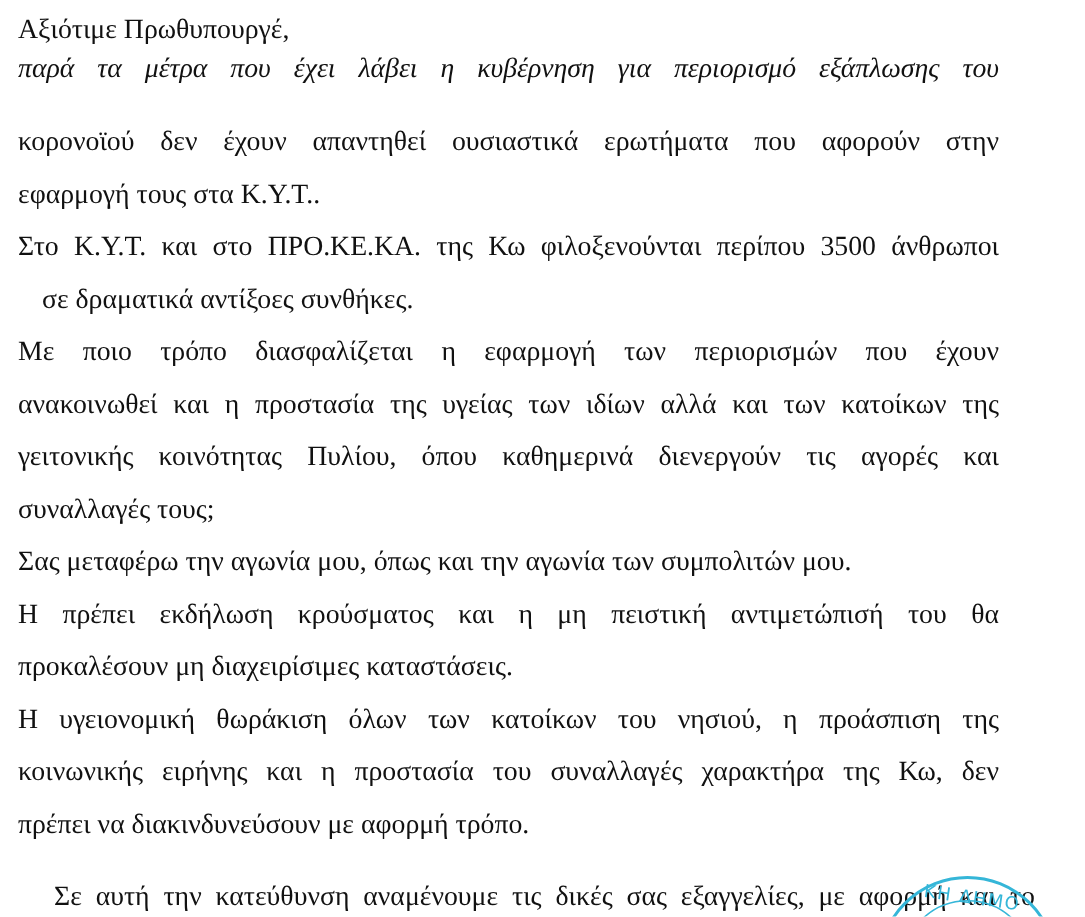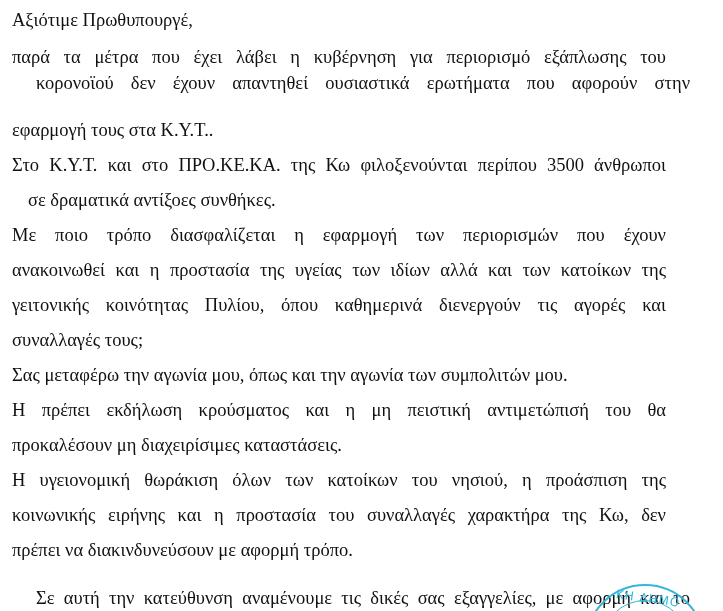--- a/index.html
+++ b/index.html
@@ -63,22 +63,22 @@
       letter-spacing: 1px;
       transform: rotate(8deg);
       transform-origin: left top;
     }
   </style>
 </head>
 <body>
 
 <div class="page">
   <div class="line" style="top:9px;">Αξιότιμε Πρωθυπουργέ,</div>
-  <div class="line justify" style="top:46px;">παρά τα μέτρα που έχει λάβει η κυβέρνηση για περιορισμό εξάπλωσης του</div>
-  <div class="line justify" style="top:72px;margin-left:24px;">κορονοϊού δεν έχουν απαντηθεί ουσιαστικά ερωτήματα που αφορούν στην</div>
+  <div class="line justify" style="top:35px;font-style:italic;">παρά τα μέτρα που έχει λάβει η κυβέρνηση για περιορισμό εξάπλωσης του</div>
+  <div class="line justify" style="top:84px;">κορονοϊού δεν έχουν απαντηθεί ουσιαστικά ερωτήματα που αφορούν στην</div>
   <div class="line" style="top:119px;">εφαρμογή τους στα Κ.Υ.Τ..</div>
   <div class="line justify" style="top:154px;">Στο Κ.Υ.Τ. και στο ΠΡΟ.ΚΕ.ΚΑ. της Κω φιλοξενούνται περίπου 3500 άνθρωποι</div>
   <div class="line" style="top:189px;margin-left:16px;">σε δραματικά αντίξοες συνθήκες.</div>
   <div class="line justify" style="top:224px;">Με ποιο τρόπο διασφαλίζεται η εφαρμογή των περιορισμών που έχουν</div>
   <div class="line justify" style="top:259px;">ανακοινωθεί και η προστασία της υγείας των ιδίων αλλά και των κατοίκων της</div>
   <div class="line justify" style="top:294px;">γειτονικής κοινότητας Πυλίου, όπου καθημερινά διενεργούν τις αγορές και</div>
   <div class="line" style="top:329px;">συναλλαγές τους;</div>
   <div class="line" style="top:364px;">Σας μεταφέρω την αγωνία μου, όπως και την αγωνία των συμπολιτών μου.</div>
   <div class="line justify" style="top:399px;">Η πρέπει εκδήλωση κρούσματος και η μη πειστική αντιμετώπισή του θα</div>
   <div class="line" style="top:434px;">προκαλέσουν μη διαχειρίσιμες καταστάσεις.</div>

